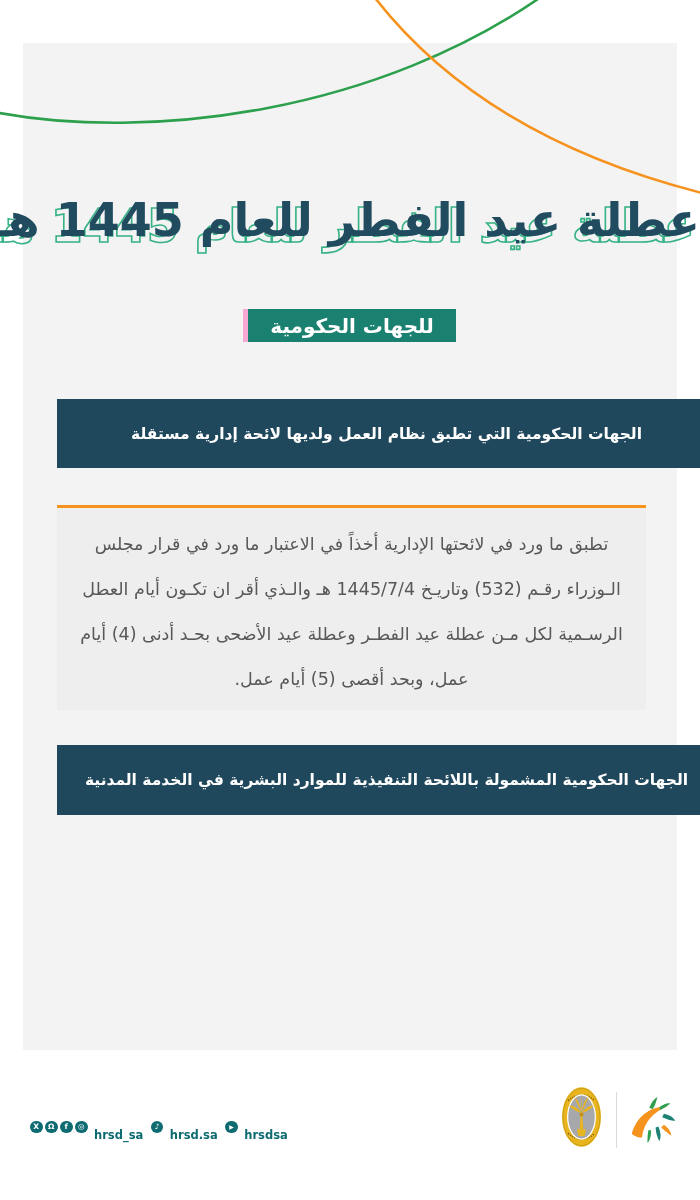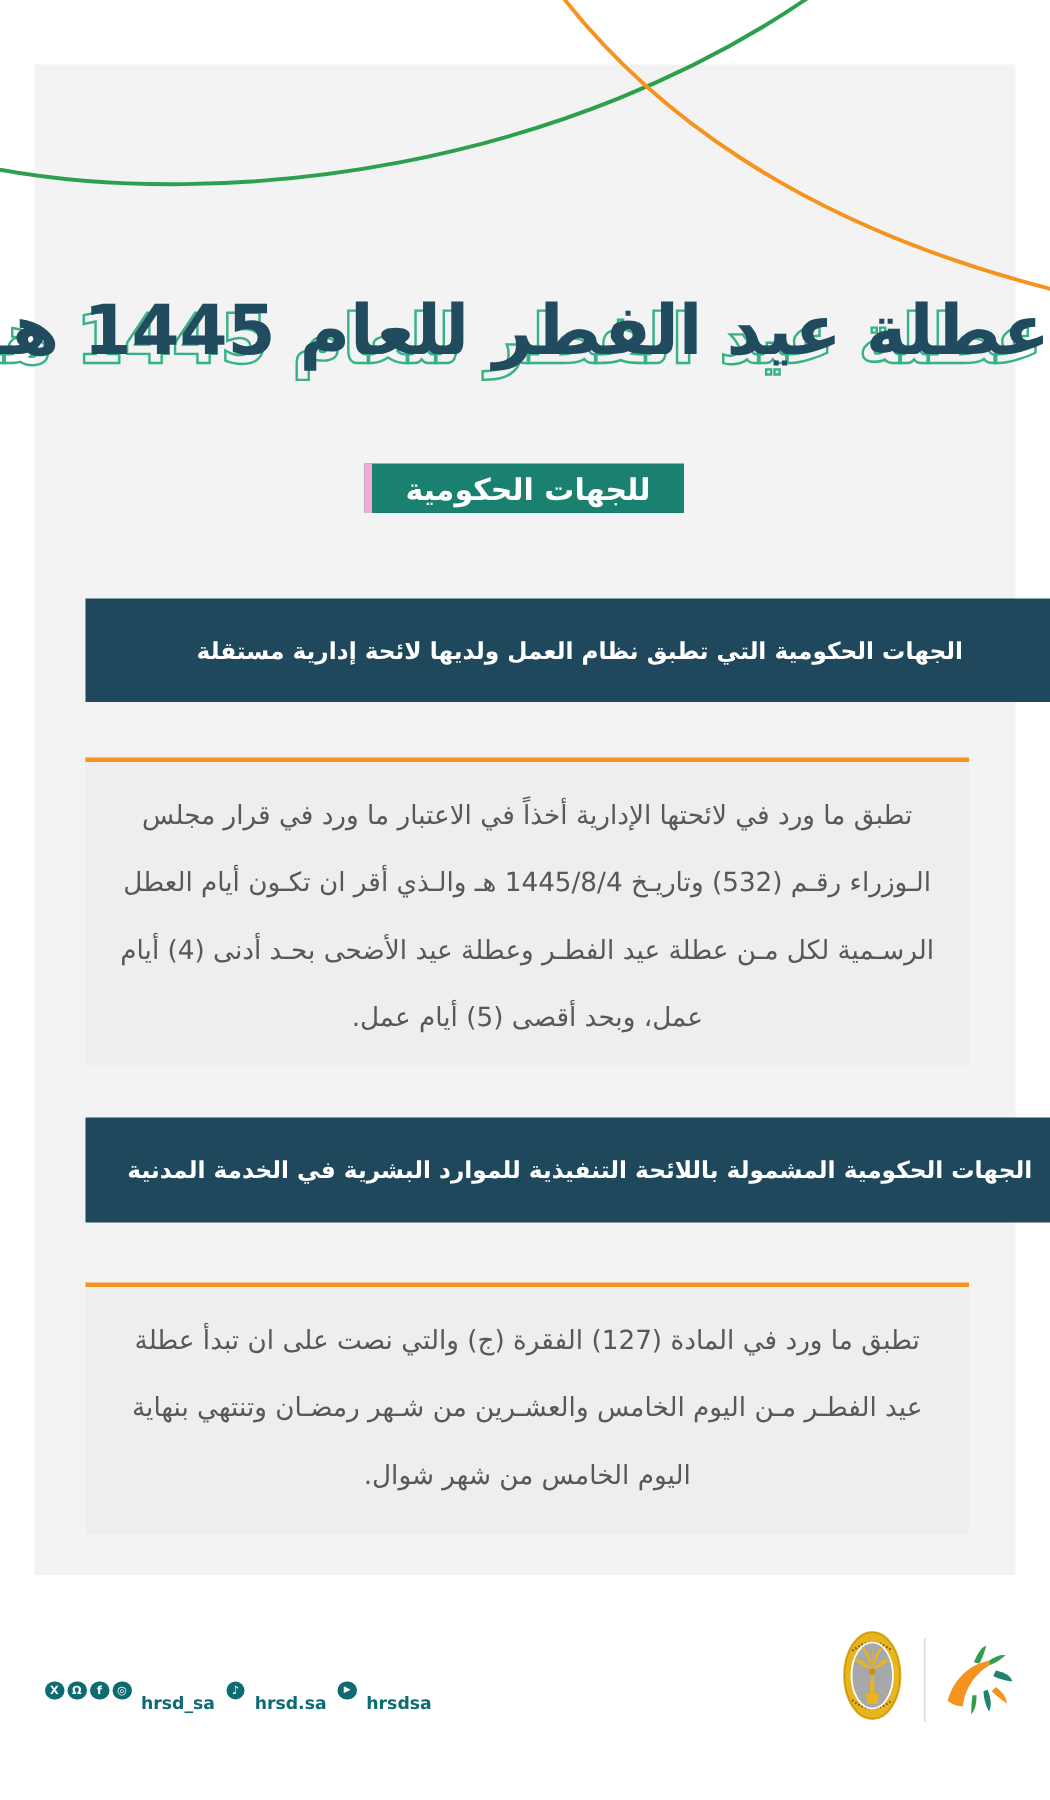--- a/index.html
+++ b/index.html
@@ -59,28 +59,25 @@
   <div class="title-wrap">
     <span class="title-outline">عطلة عيد الفطر للعام 1445 هـ</span>
     <span class="title-main">عطلة عيد الفطر للعام 1445 هـ</span>
   </div>
 
   <div class="badge">للجهات الحكومية</div>
 
   <div class="sec-head h1">الجهات الحكومية التي تطبق نظام العمل ولديها لائحة إدارية مستقلة</div>
 
   <div class="card c1">
-    <span>تطبق ما ورد في لائحتها الإدارية أخذاً في الاعتبار ما ورد في قرار مجلس الـوزراء رقـم (532) وتاريـخ 1445/8/4 هـ والـذي أقر ان تكـون أيام العطل الرسـمية لكل مـن عطلة عيد الفطـر وعطلة عيد الأضحى بحـد أدنى (4) أيام عمل، وبحد أقصى (5) أيام عمل.</span>
+    <span>تطبق ما ورد في لائحتها الإدارية أخذاً في الاعتبار ما ورد في قرار مجلس الـوزراء رقـم (532) وتاريـخ 1445/7/4 هـ والـذي أقر ان تكـون أيام العطل الرسـمية لكل مـن عطلة عيد الفطـر وعطلة عيد الأضحى بحـد أدنى (4) أيام عمل، وبحد أقصى (5) أيام عمل.</span>
   </div>
 
   <div class="sec-head h2">الجهات الحكومية المشمولة باللائحة التنفيذية للموارد البشرية في الخدمة المدنية</div>
 
-  <div class="card c2">
-    <span>تطبق ما ورد في المادة (127) الفقرة (ج) والتي نصت على ان تبدأ عطلة عيد الفطـر مـن اليوم الخامس والعشـرين من شـهر رمضـان وتنتهي بنهاية اليوم الخامس من شهر شوال.</span>
-  </div>
 
   <div class="social-row">
     <span class="soc">X</span>
     <span class="soc">Ω</span>
     <span class="soc">f</span>
     <span class="soc">◎</span>
     <span class="handle">hrsd_sa</span>
     <span class="soc">♪</span>
     <span class="handle">hrsd.sa</span>
     <span class="soc yt">▶</span>

